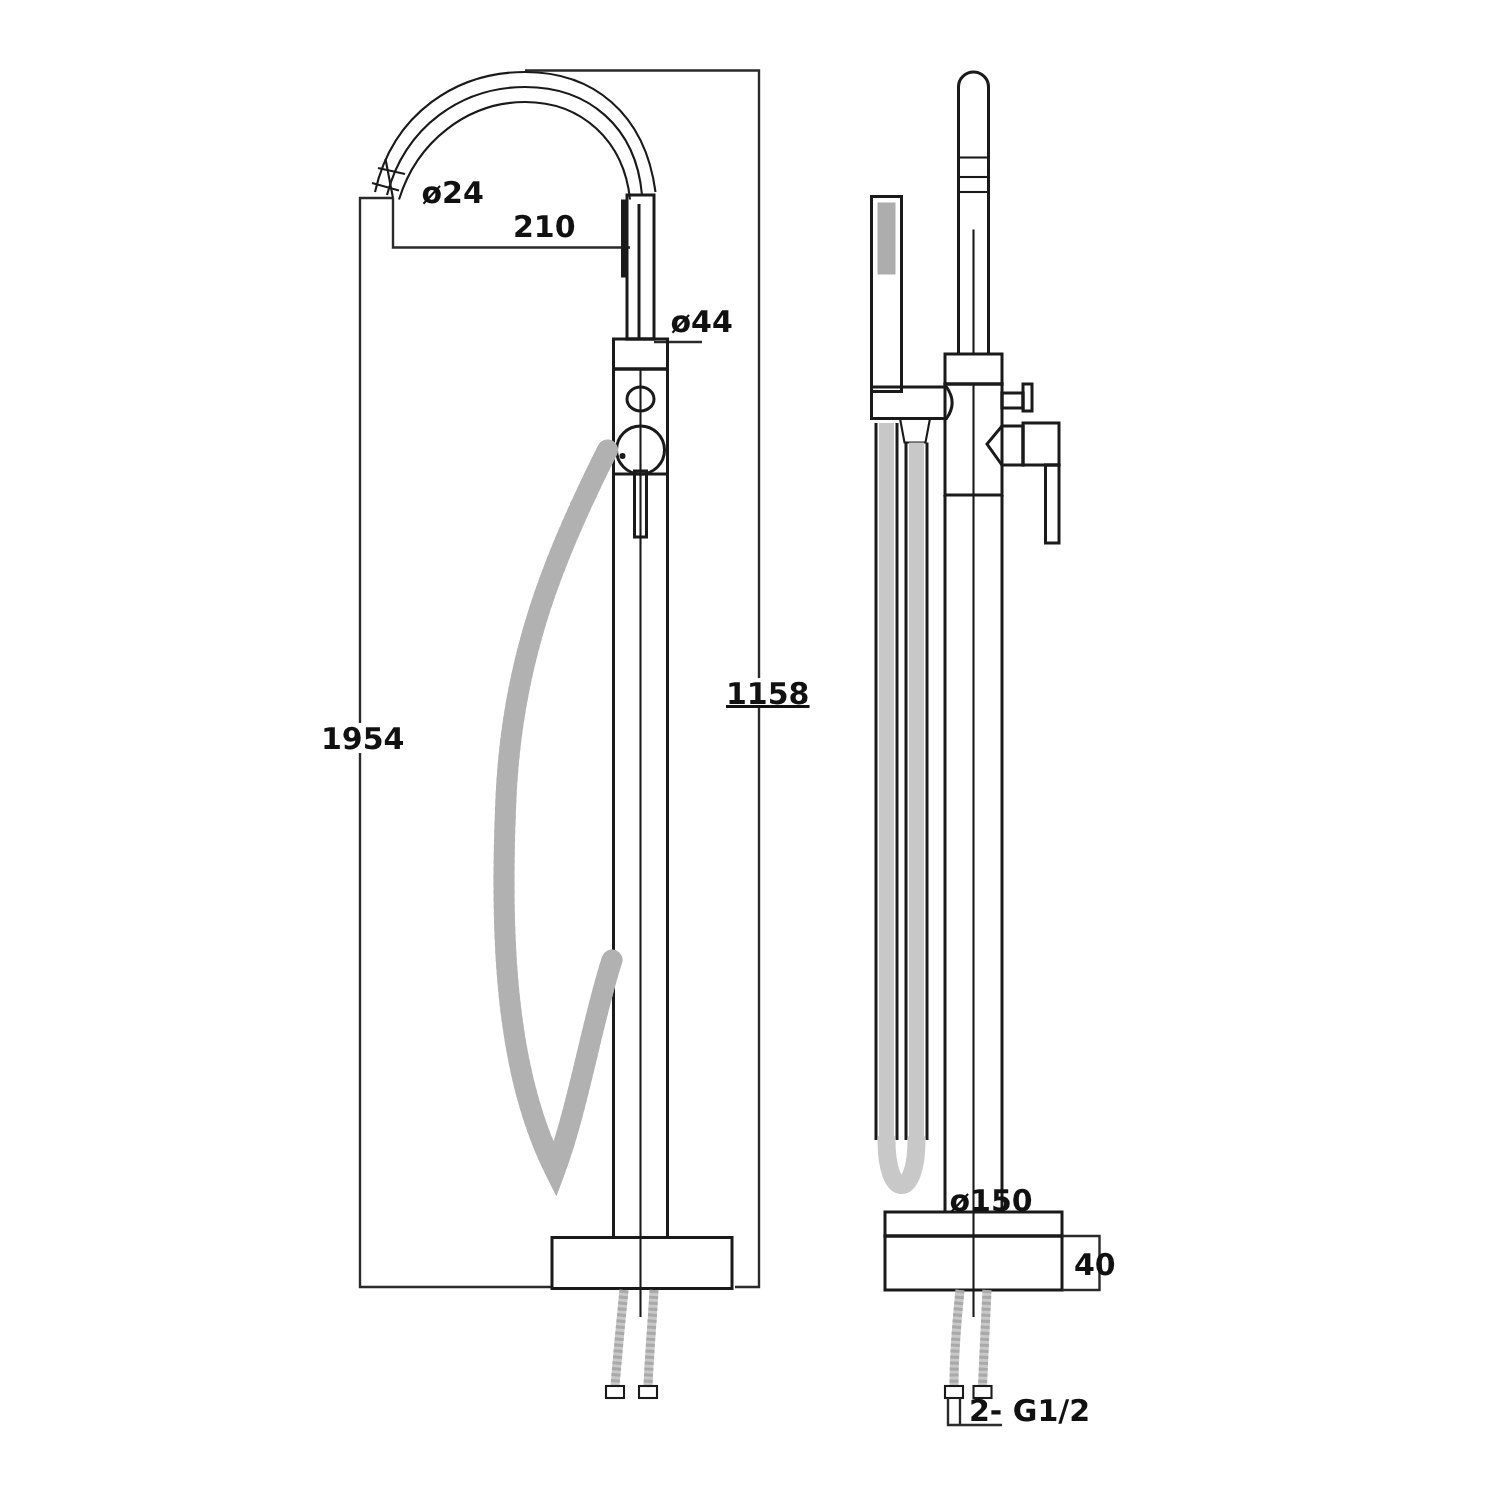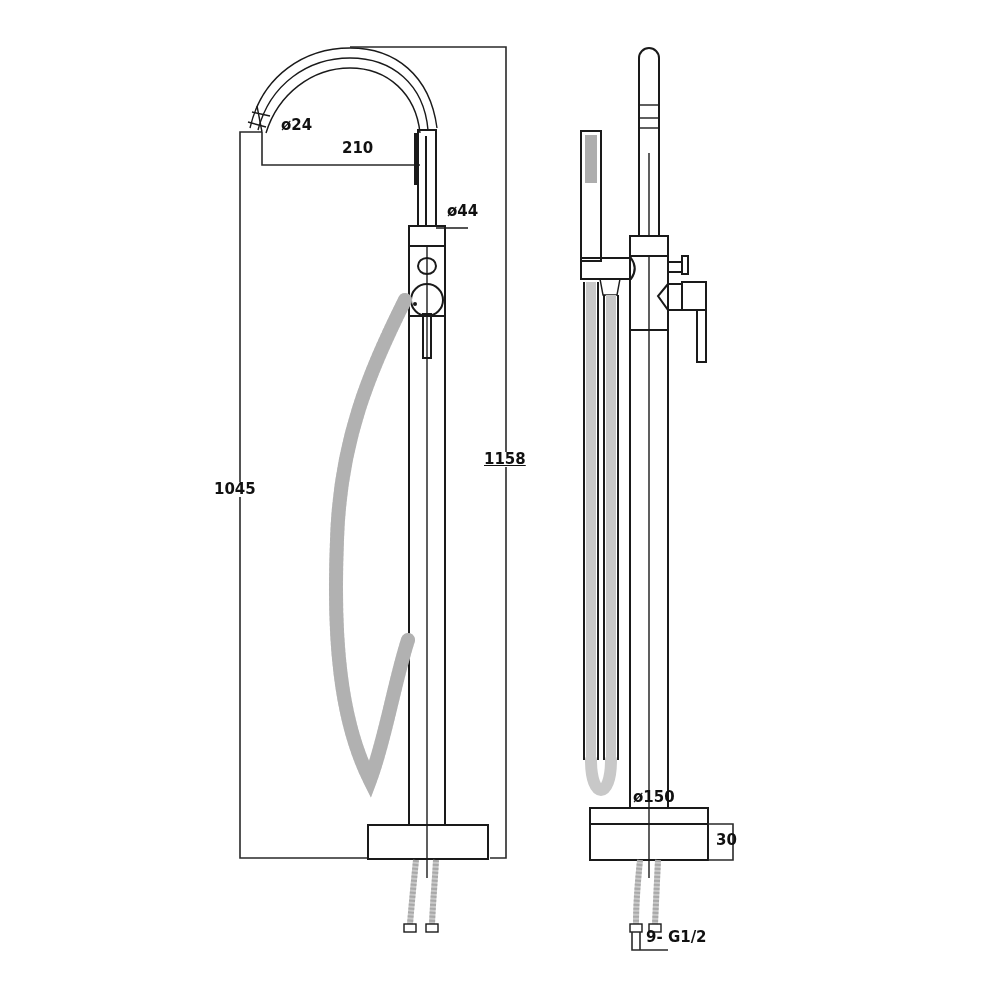--- a/index.html
+++ b/index.html
@@ -9,21 +9,21 @@
     .thin { stroke: #1a1a1a; stroke-width: 1.4; fill: none; }
     .dim { stroke: #2a2a2a; stroke-width: 1.6; fill: none; }
     .hose { stroke: #c8c8c8; stroke-width: 14; fill: none; stroke-linecap: round; }
     .hose-pattern { stroke: #9a9a9a; stroke-width: 14; fill: none; stroke-dasharray: 2 3; stroke-linecap: round; opacity: 0.5; }
     .hose-thin { stroke: #c8c8c8; stroke-width: 6; fill: none; }
     .hose-thin-pat { stroke: #8a8a8a; stroke-width: 6; fill: none; stroke-dasharray: 2 2; opacity: 0.5; }
     .label {
       position: absolute;
       font-family: "DejaVu Sans", sans-serif;
       font-weight: bold;
-      font-size: 15px;
+      font-size: 20px;
       color: #111111;
       background: #ffffff;
       line-height: 1;
       white-space: nowrap;
     }
   </style>
 </head>
 <body>
 
 <svg id="canvas" viewBox="0 0 1000 1000" xmlns="http://www.w3.org/2000/svg">
@@ -161,17 +161,17 @@
       <rect class="thin" x="649" y="924" width="12" height="8" stroke="#666"></rect>
       <polyline class="dim" points="632,932 632,950 668,950"></polyline>
       <line class="dim" x1="640" y1="932" x2="640" y2="950"></line>
     </g>
   </g>
 </svg>
 
 <div class="label" style="left:281px; top:118px; background:transparent;">ø24</div>
 <div class="label" style="left:322px; top:141px; background:transparent;margin-left:20px;">210</div>
 <div class="label" style="left:447px; top:204px; background:transparent;">ø44</div>
-<div class="label" style="left:214px; top:482px;">1045</div>
+<div class="label" style="left:214px; top:482px;">1954</div>
 <div class="label" style="left:484px; top:452px;text-decoration:underline;">1158</div>
 <div class="label" style="left:633px; top:790px; background:transparent;">ø150</div>
-<div class="label" style="left:716px; top:833px; background:transparent;">30</div>
-<div class="label" style="left:646px; top:930px; background:transparent;">9- G1/2</div>
+<div class="label" style="left:716px; top:833px; background:transparent;">40</div>
+<div class="label" style="left:646px; top:930px; background:transparent;">2- G1/2</div>
 
 </body></html>

